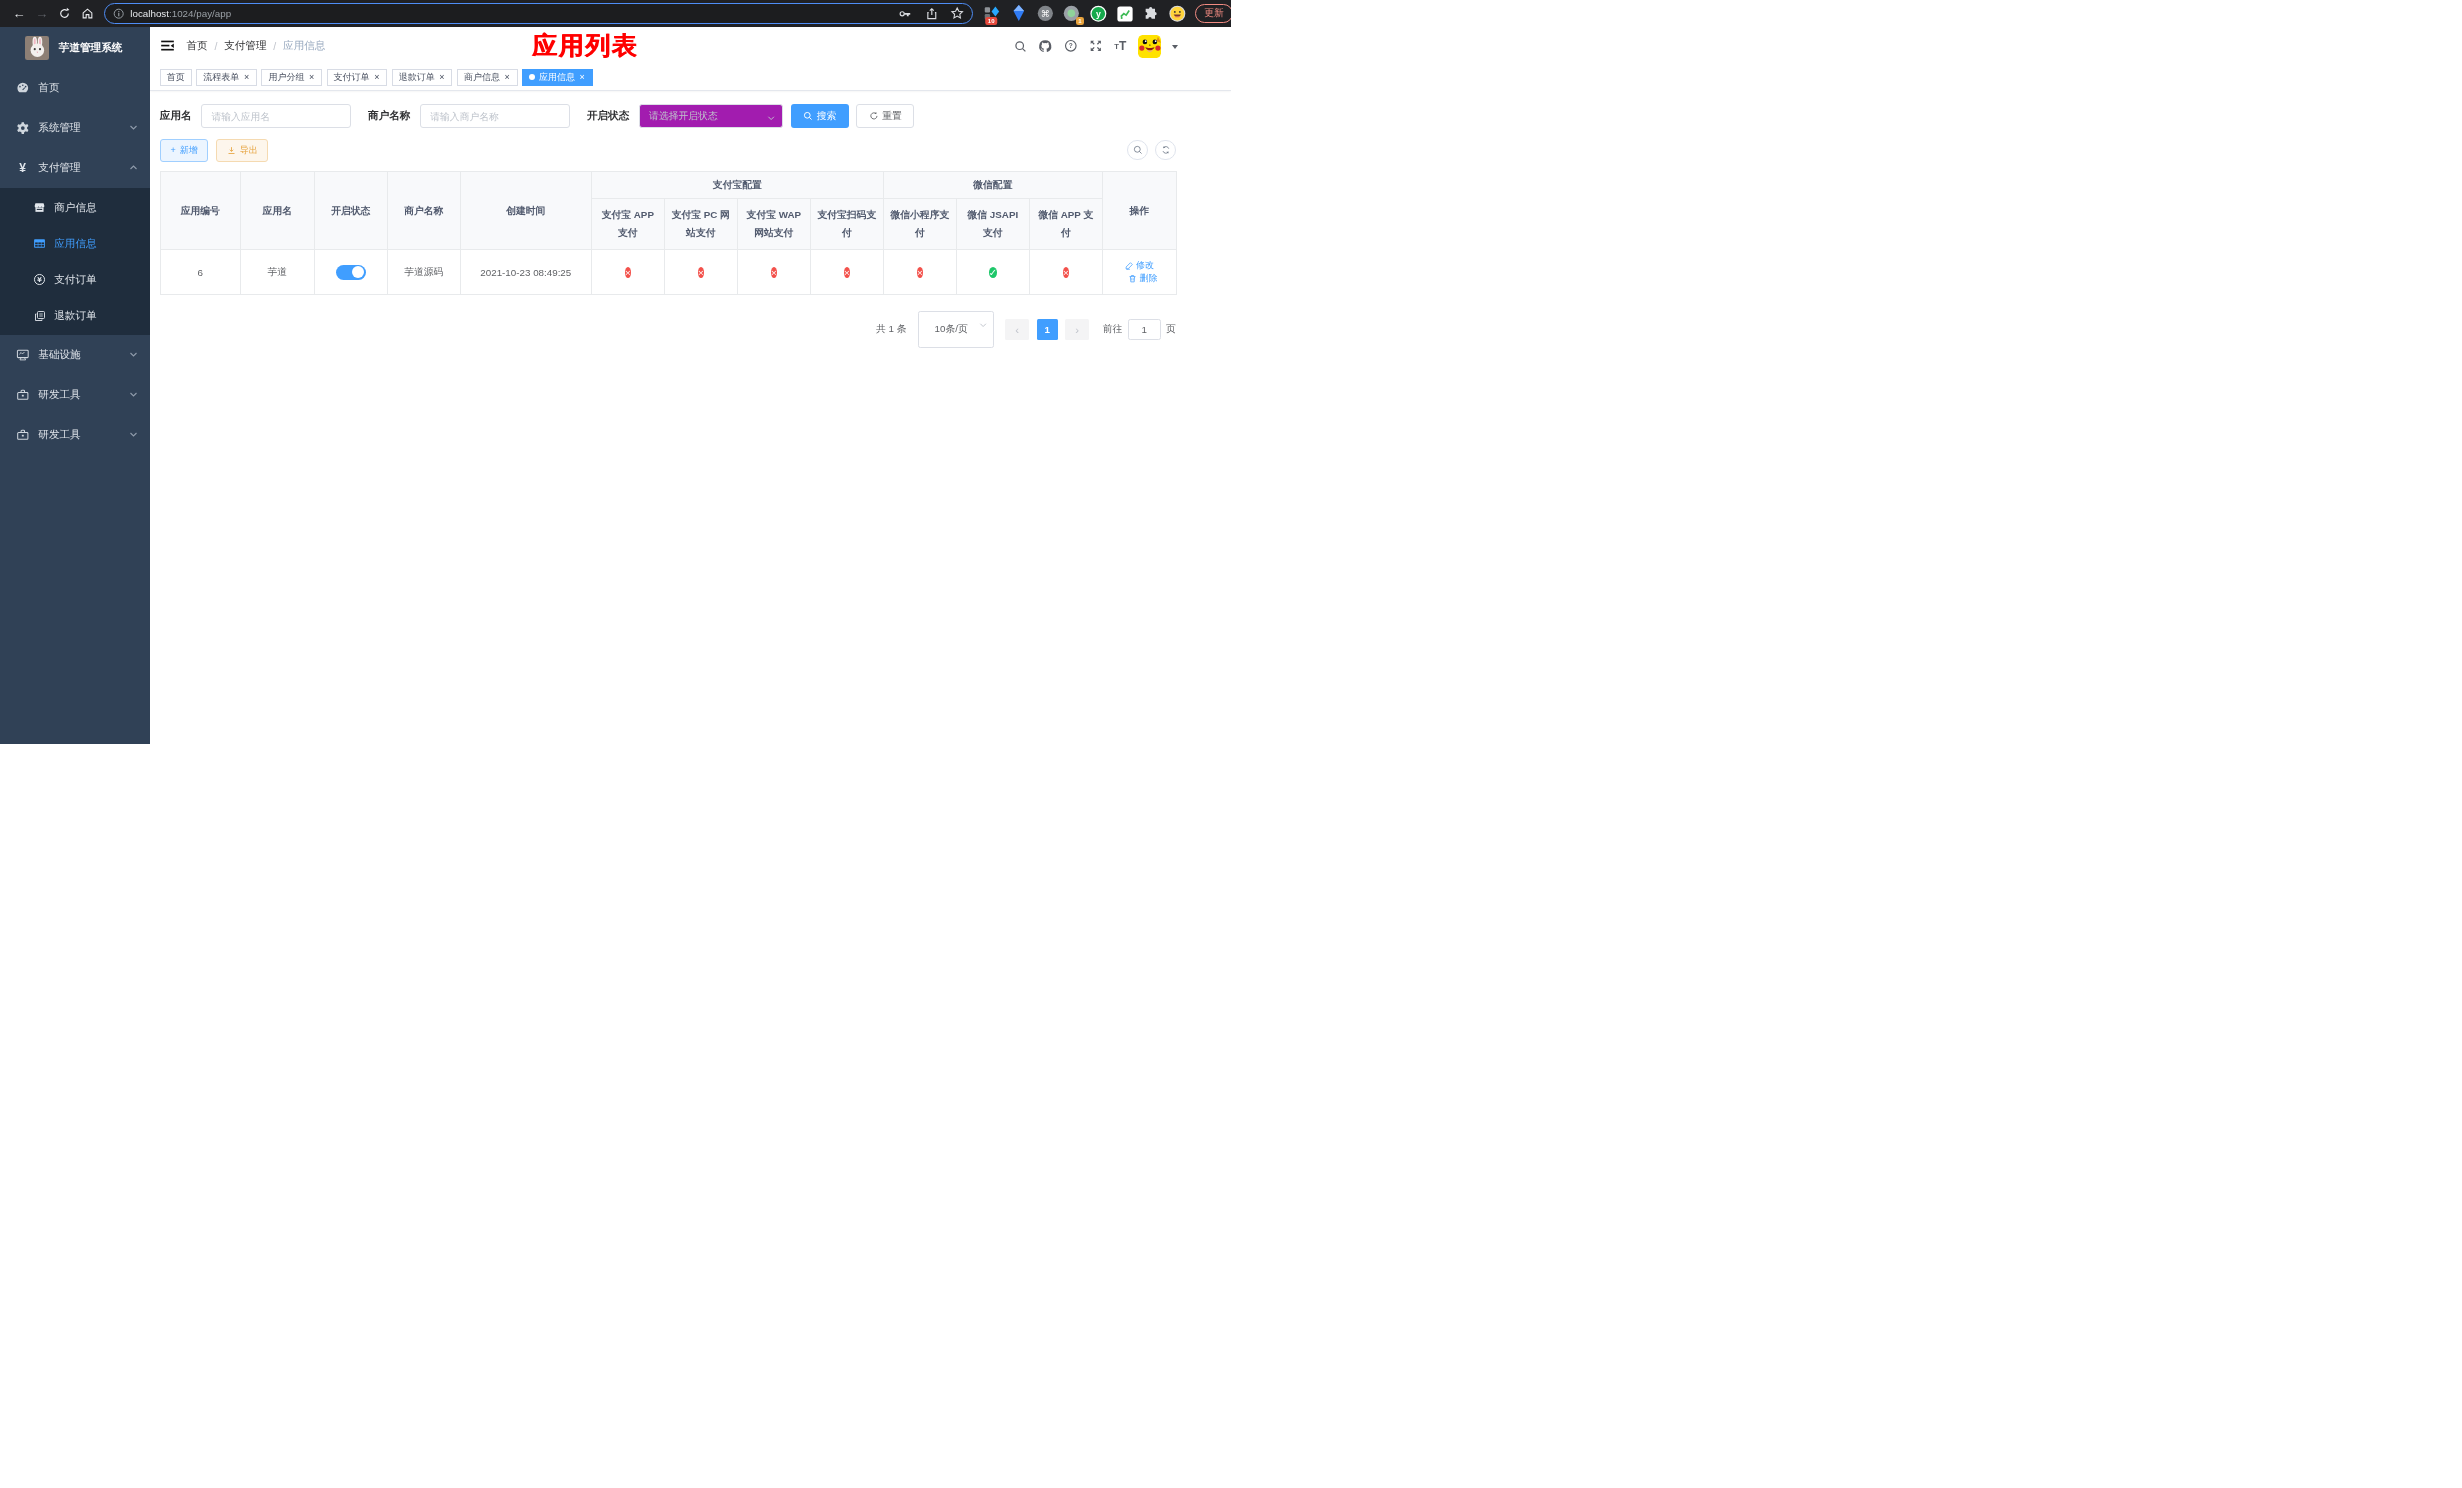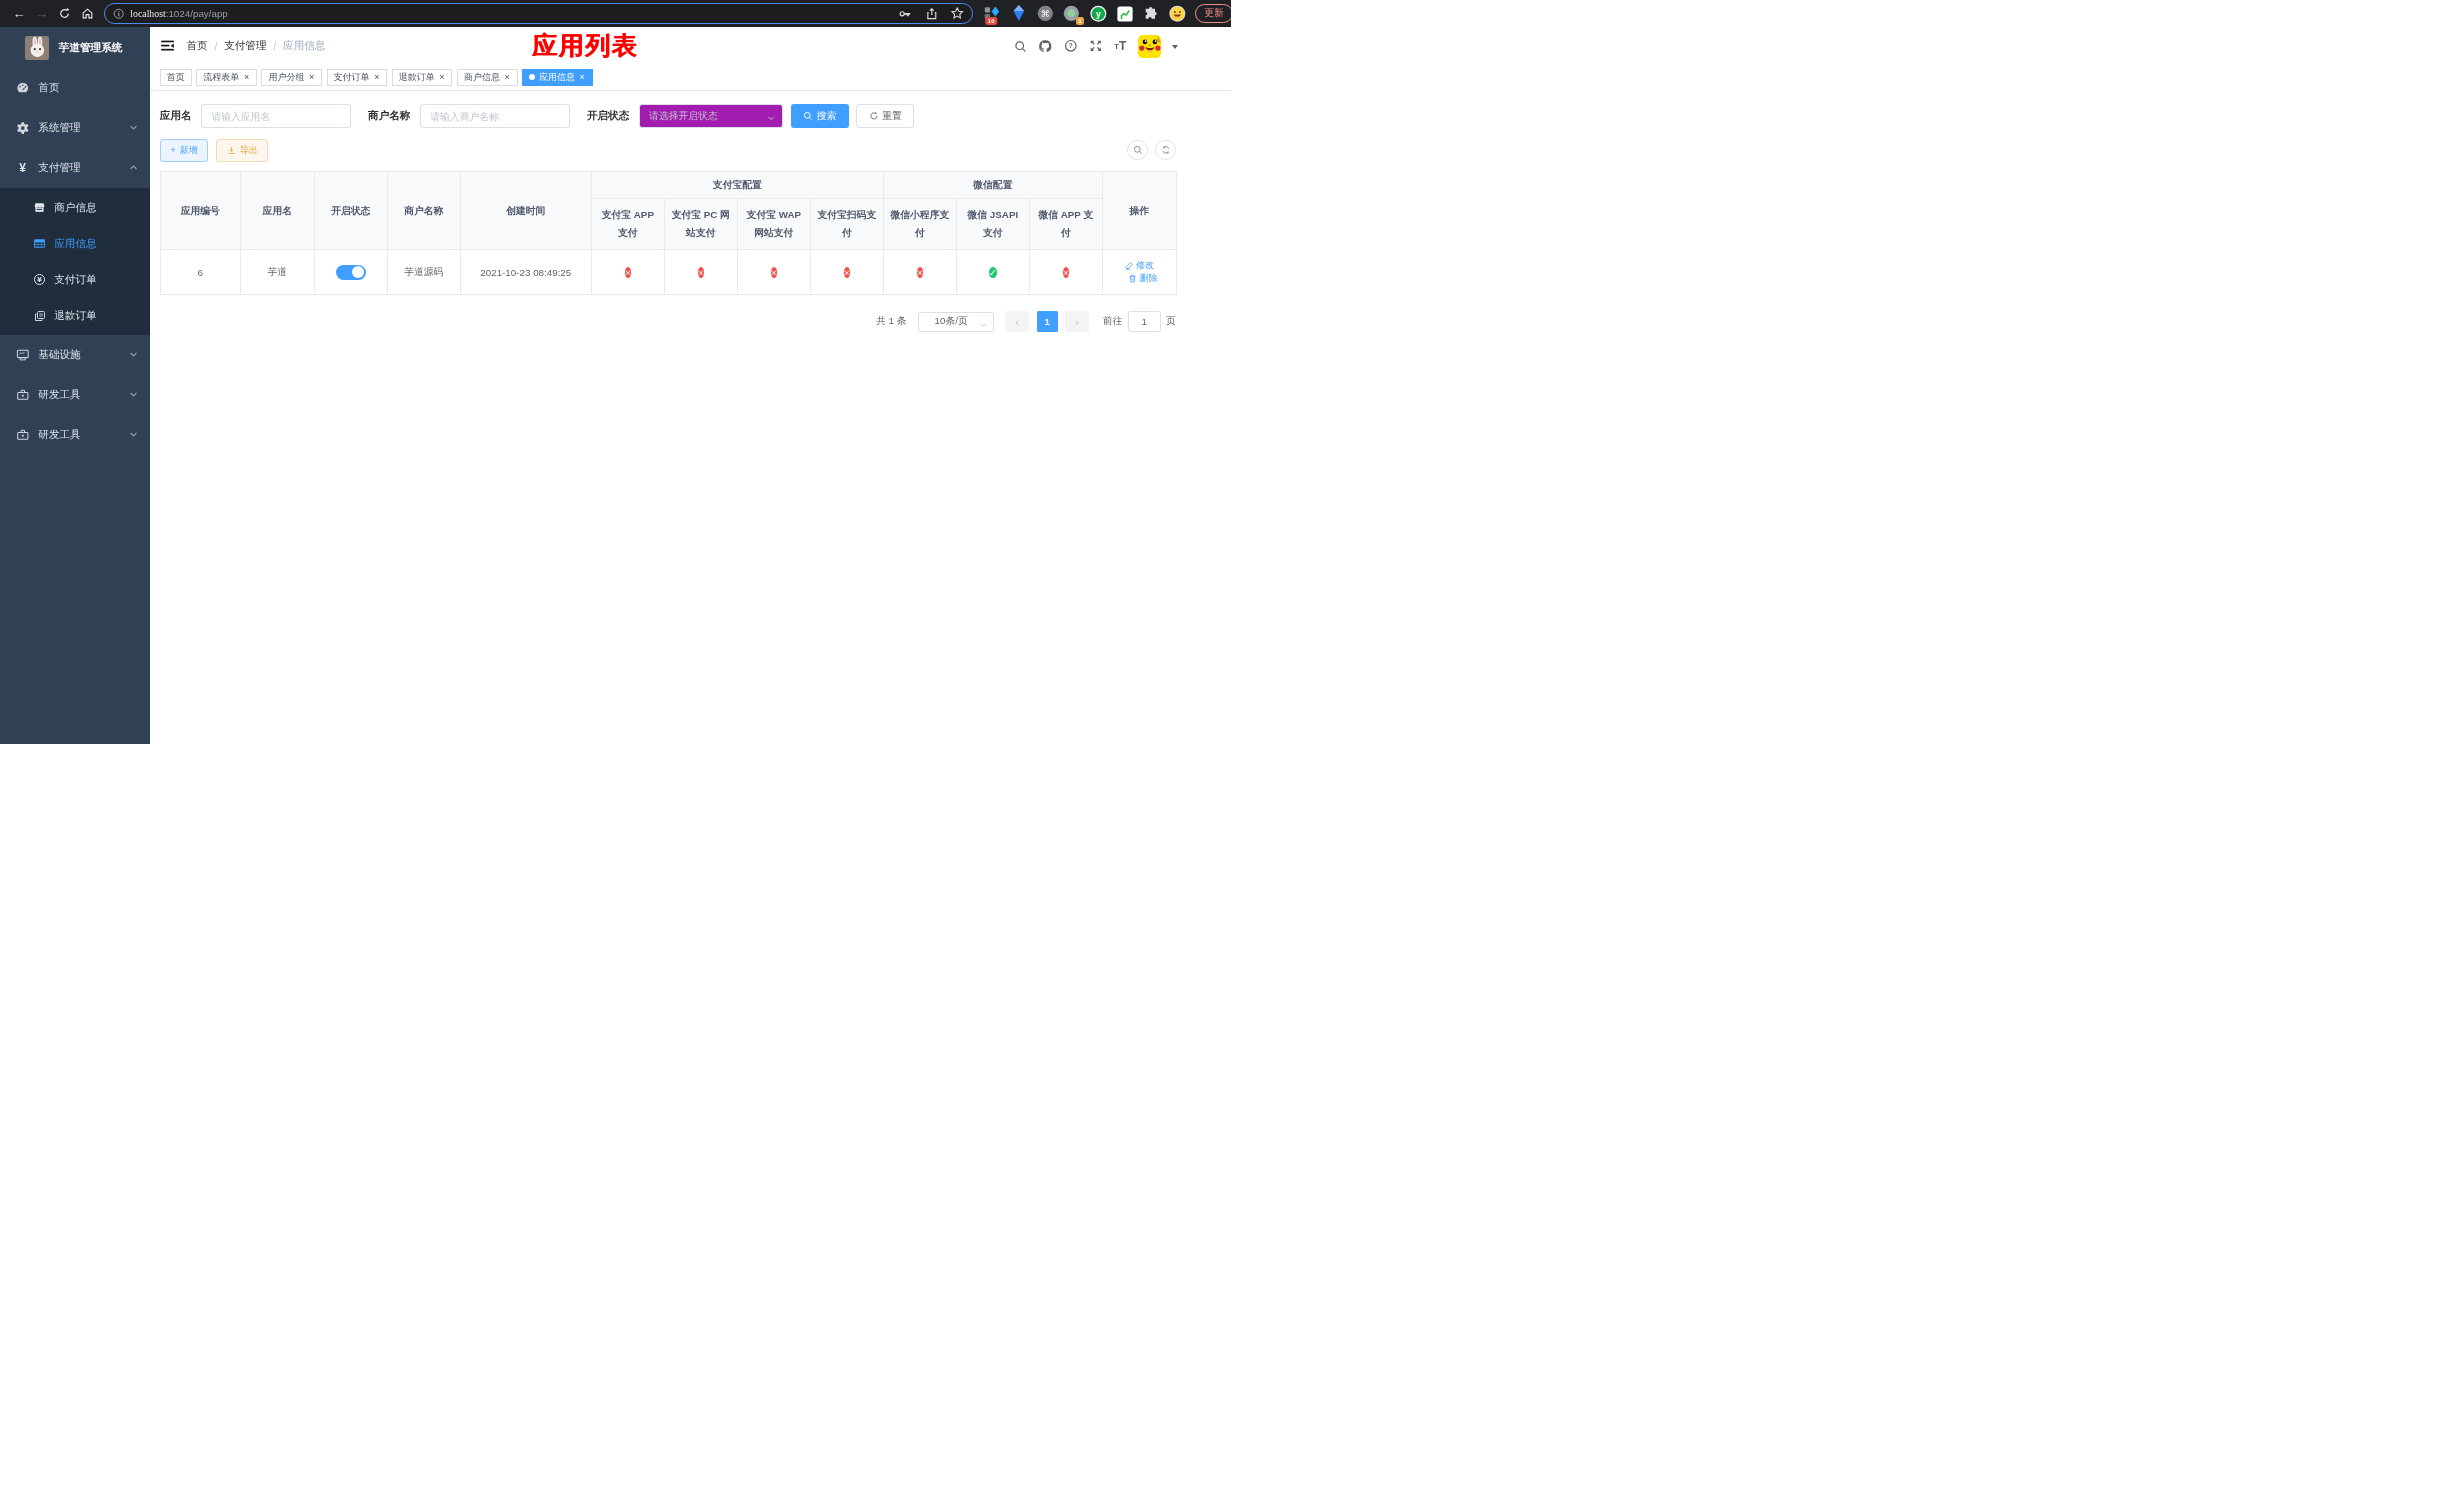--- a/index.html
+++ b/index.html
@@ -8,21 +8,21 @@
 
   
   .browser-bar { height:27px; background:#202124; display:flex; align-items:center; padding:0 7.6px; }
   .nav-btn { width:19.7px; height:19.7px; display:flex; align-items:center; justify-content:center;
     color:#e8eaed; font-size:13px; margin:0 1.5px; flex:none; }
   .nav-btn.dim { color:#5f6368; }
   .url-bar { width:869px; height:21px; margin-left:6px; background:#1c1d1f;
     border:1.5px solid #4e8df6; border-radius:10.6px; display:flex; align-items:center;
     padding:0 7.6px; flex:none; }
   .url-text { font-size:9.8px; margin-left:6px; flex:1; white-space:nowrap; }
-  .url-host { color:#e8eaed;font-family:Liberation Serif, serif; }
+  .url-host { color:#e8eaed; }
   .url-rest { color:#9aa0a6; }
   .urlbar-icons { display:flex; align-items:center; gap:12px; }
   .ext-row { display:flex; align-items:center; gap:9.8px; margin-left:10.6px; }
   .ext { position:relative; width:16.7px; height:16.7px; display:flex; align-items:center; justify-content:center; flex:none; }
   .badge { position:absolute; bottom:-3px; left:50%; transform:translateX(-60%);
     background:#e5493c; color:#fff; font-size:6px; font-weight:bold; border-radius:2.3px;
     padding:0.8px 2.3px; line-height:1; }
   .badge.amber { background:#e8a33d; left:auto; right:-3.8px; transform:none; }
   .update-pill { margin-left:9px; border:1.1px solid #f28b82; color:#f28b82; font-size:9.8px;
     border-radius:9.8px; padding:2.3px 8.3px; white-space:nowrap; }
@@ -117,21 +117,21 @@
   .switch .knob { width:12px; height:12px; border-radius:50%; background:#fff; position:absolute; top:1.5px; left:1.5px; }
   .switch.on .knob { left:auto; right:1.5px; }
   .op-link { color:#409eff; font-size:9px; display:inline-flex; align-items:center; gap:2.3px;
     cursor:pointer; white-space:nowrap; }
   .op-link + .op-link { margin-left:6.8px; }
 
   
   .pagination { width:1016px; margin-top:16px; display:flex; align-items:center; justify-content:flex-end;
     font-size:9.8px; color:#606266; }
   .pg-total { margin-right:12px; }
-  .pg-size { width:76px; height:20px; border:0.8px solid #dcdfe6; border-radius:2.3px; display:flex;
+  .pg-size { width:76px; height:37px; border:0.8px solid #dcdfe6; border-radius:2.3px; display:flex;
     align-items:center; justify-content:center; position:relative; padding-right:10.6px; cursor:pointer; }
   .pg-size .sel-caret { position:absolute; right:6px; top:7.6px; }
   .pg-arrow { min-width:24px; height:21px; background:#f4f4f5; border-radius:1.5px; display:flex;
     align-items:center; justify-content:center; color:#c0c4cc; font-size:11.4px; margin-left:10.6px; cursor:pointer; }
   .pg-num { min-width:21px; height:21px; background:#409eff; color:#fff; border-radius:1.5px; display:flex;
     align-items:center; justify-content:center; font-weight:bold; margin-left:7.6px; cursor:pointer; }
   .pg-arrow.next { margin-left:7.6px; }
   .pg-goto { margin-left:13.6px; display:flex; align-items:center; gap:5.3px; }
   .pg-input { width:33px; height:21px; border:0.8px solid #dcdfe6; border-radius:2.3px; text-align:center;
     font-size:9.8px; color:#606266; outline:none; font-family:"Liberation Sans","DejaVu Sans",sans-serif; }

